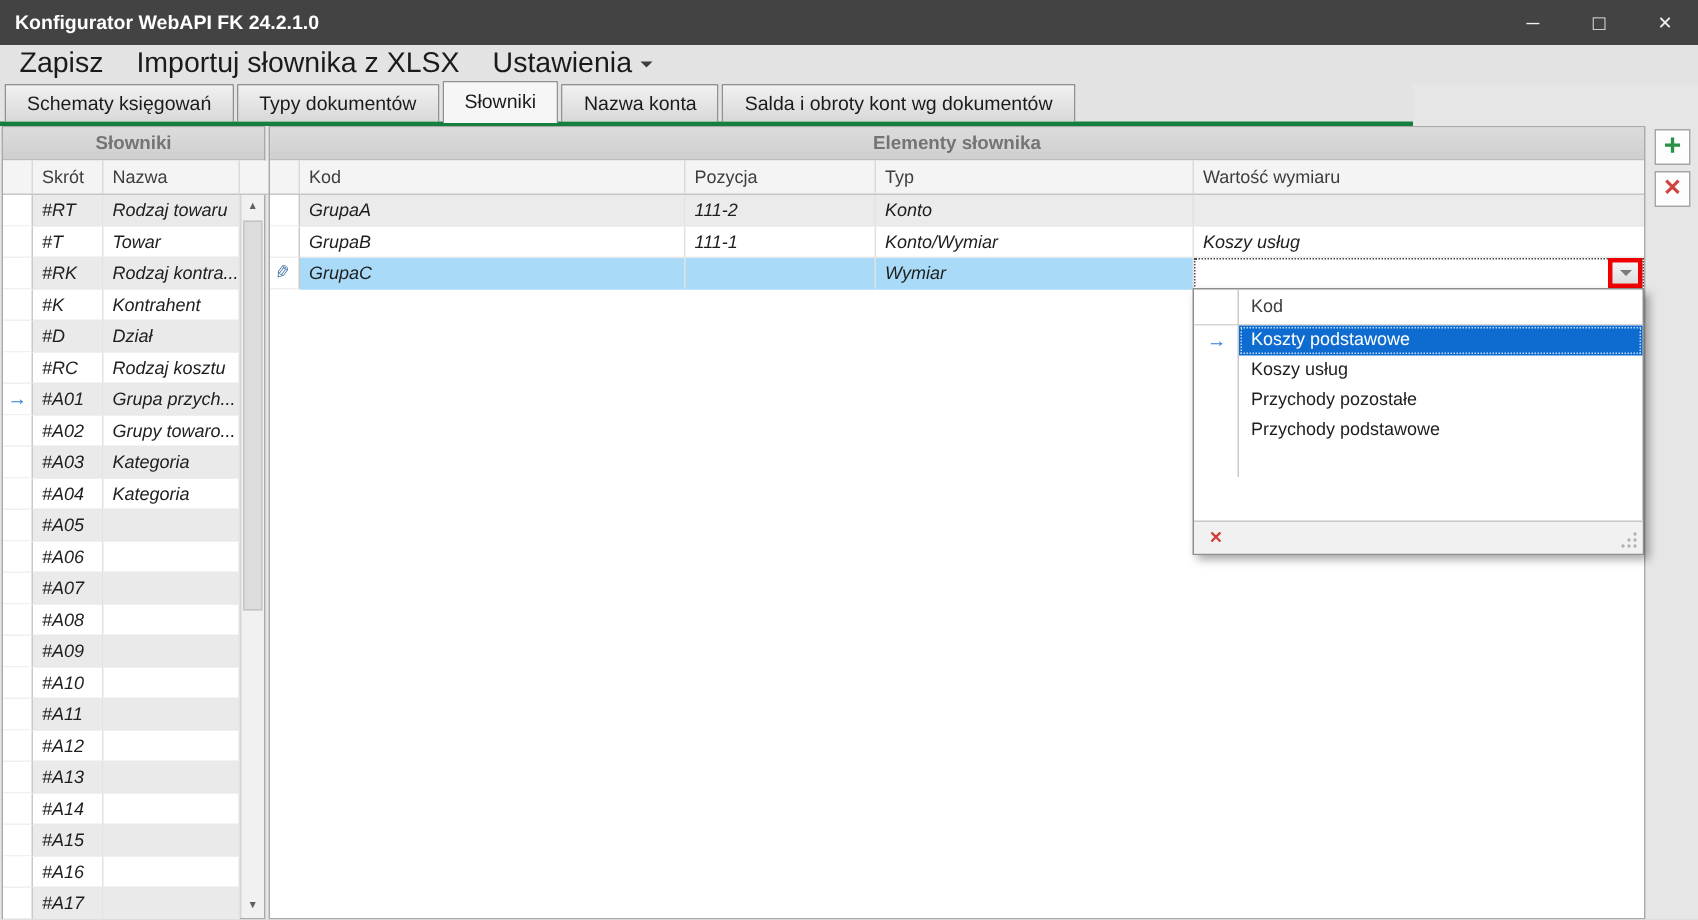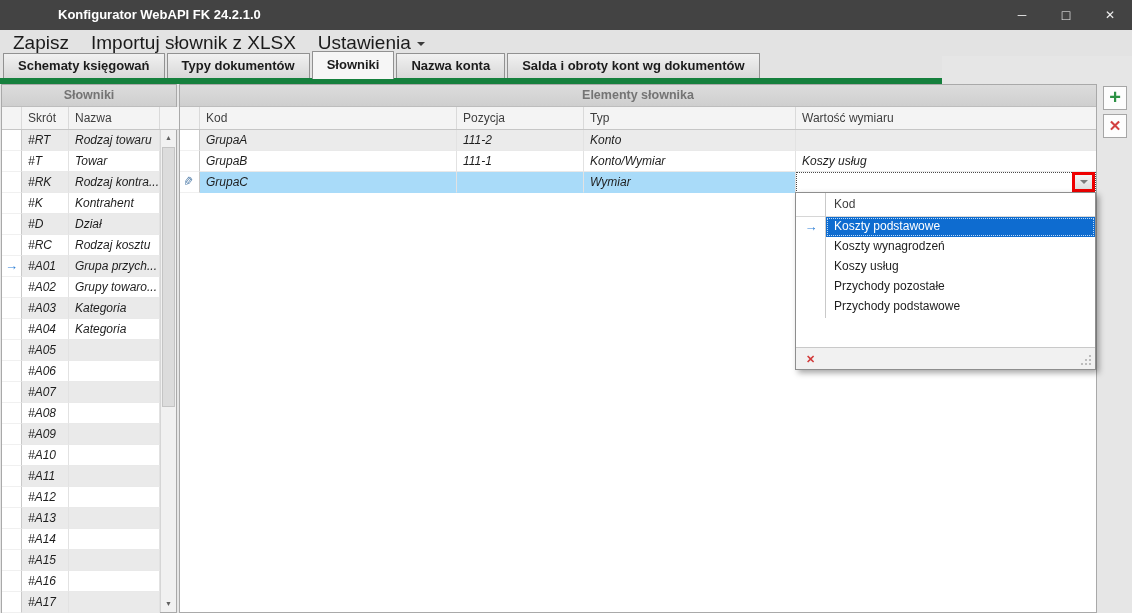--- a/index.html
+++ b/index.html
@@ -4,37 +4,37 @@
 <style>
   * { margin:0; padding:0; box-sizing:border-box; }
   html,body { background:#cfcfcf; }
   body { font-family:"Liberation Sans", sans-serif; }
   #app { position:relative; width:1132px; height:613px; overflow:hidden;
          background:#e6e6e6; font-size:12px; color:#1e1e1e; }
 
   
   .titlebar { position:absolute; left:0; top:0; width:1132px; height:30px; background:#434343; }
   .title-text { position:absolute; left:10px; top:0; line-height:30px; color:#fff;
-                font-weight:bold; font-size:13px;margin-left:48px; }
+                font-weight:bold; font-size:13px; }
   .win-controls { position:absolute; right:0; top:0; height:30px; display:flex; }
   .win-btn { width:44px; height:30px; display:flex; align-items:center; justify-content:center;
              color:#f0f0f0; font-size:12px; cursor:default; }
   .win-btn.max { font-size:14px; }
 
   
   .menubar { position:absolute; left:0; top:30px; width:1132px; height:26px; background:#e3e3e3;
              display:flex; align-items:center; padding-left:2px; }
   .menu-item { padding:0 11px; line-height:26px; font-size:19px; color:#1b1b1b; }
   .caret-down { display:inline-block; width:0; height:0; border-left:4px solid transparent;
                 border-right:4px solid transparent; border-top:4px solid #3c3c3c;
                 margin-left:6px; vertical-align:middle; }
 
   
   .tabstrip { position:absolute; left:0; top:56px; width:942px; height:28px; background:#e3e3e3;
-              border-bottom:6px solid #15803d; display:flex; align-items:flex-end; padding-left:3px;font-weight:bold; }
+              border-bottom:3px solid #15803d; display:flex; align-items:flex-end; padding-left:3px; }
   .tab { height:25px; line-height:24px; padding:0 14px; margin-right:2px; font-size:13px;
          color:#1b1b1b; background:linear-gradient(#f1f1f1,#d8d8d8);
          border:1px solid #919191; border-bottom:none; border-radius:1px 1px 0 0; white-space:nowrap; }
   .tab.active { height:28px; line-height:26px; background:#f6f6f6; margin-bottom:-1px;
                 position:relative; z-index:2; }
 
   
   .panel { position:absolute; background:#fff; border:1px solid #a9a9a9; }
   #left-panel  { left:1px;   top:84px; width:176px; height:529px; }
   #right-panel { left:179px; top:84px; width:918px; height:529px; }
@@ -129,21 +129,21 @@
           <span>□</span>
         </div>
       <div class="win-btn">
           <span>✕</span>
         </div>
     </div>
   </div>
 
   <div class="menubar">
     <span class="menu-item">Zapisz</span>
-    <span class="menu-item">Importuj słownik z XLSX</span>
+    <span class="menu-item">Importuj słownika z XLSX</span>
     <span class="menu-item"><span>Ustawienia</span><span class="caret-down"></span></span>
   </div>
 
   <div class="tabstrip">
     <div class="tab">Schematy księgowań</div>
     <div class="tab">Typy dokumentów</div>
     <div class="tab active">Słowniki</div>
     <div class="tab">Nazwa konta</div>
     <div class="tab">Salda i obroty kont wg dokumentów</div>
   </div>
@@ -326,24 +326,20 @@
     <div class="dd-header">
       <span class="dd-sel"></span>
       <span class="dd-label">Kod</span>
     </div>
     <div class="dd-item selected">
       <span class="dd-sel"><span class="arrow-glyph">→</span></span>
       <span class="dd-label">Koszty podstawowe</span>
     </div>
     <div class="dd-item">
       <span class="dd-sel"></span>
-      <span class="dd-label">Koszty wynagrodzeń</span>
-    </div>
-    <div class="dd-item">
-      <span class="dd-sel"></span>
       <span class="dd-label">Koszy usług</span>
     </div>
     <div class="dd-item">
       <span class="dd-sel"></span>
       <span class="dd-label">Przychody pozostałe</span>
     </div>
     <div class="dd-item">
       <span class="dd-sel"></span>
       <span class="dd-label">Przychody podstawowe</span>
     </div>

